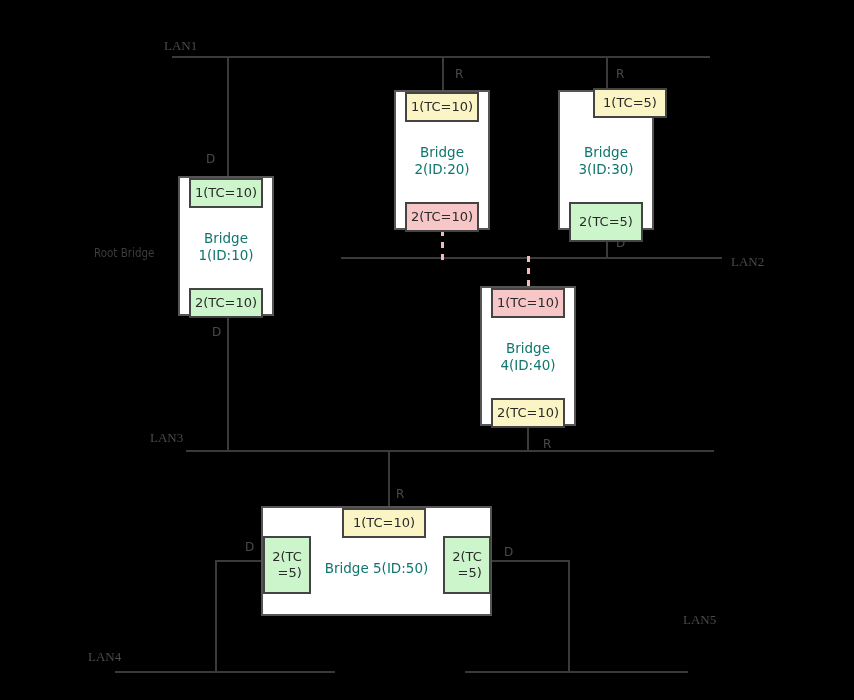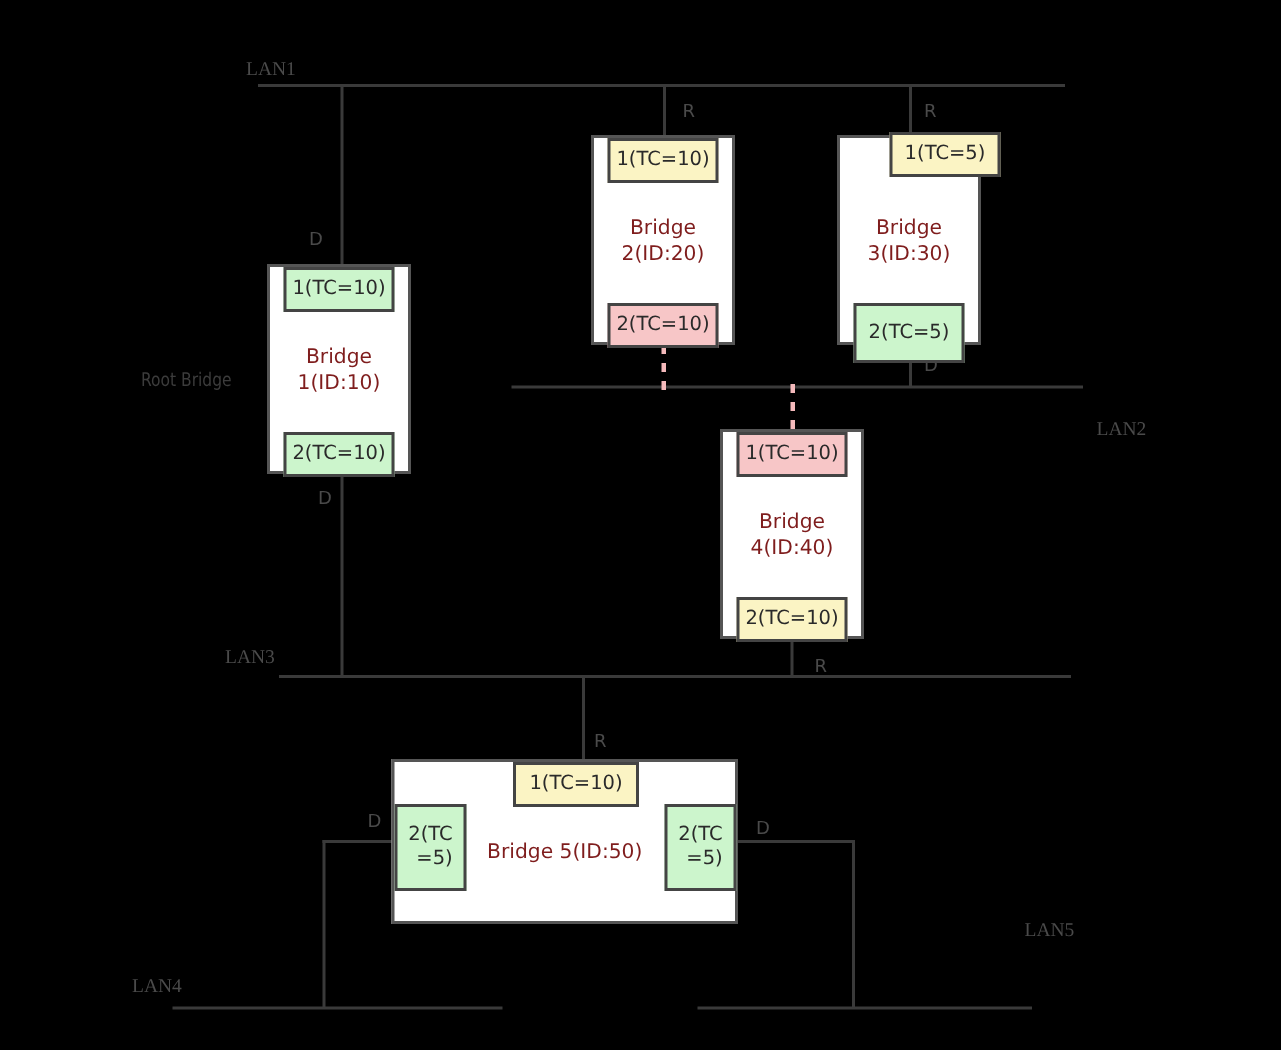--- a/index.html
+++ b/index.html
@@ -68,21 +68,21 @@
     position: absolute;
     background: #ffffff;
     border: 2px solid #555555;
     box-sizing: border-box;
   }
   .bridge-name {
     position: absolute;
     left: 0;
     right: 0;
     text-align: center;
-    color: #7f1d1d;
+    color: #0f766e;
     font-size: 13.5px;
     line-height: 17px;
     white-space: pre-line;
   }
   .port {
     position: absolute;
     border: 2px solid #444444;
     box-sizing: border-box;
     display: flex;
     align-items: center;
@@ -102,21 +102,21 @@
 
 <div id="canvas">
 
   <div class="lan-line" style="left:172px; top:56px; width:538px;"></div>
   <div class="lan-line" style="left:341px; top:257px; width:381px;"></div>
   <div class="lan-line" style="left:186px; top:450px; width:528px;"></div>
   <div class="lan-line" style="left:115px; top:671px; width:220px;"></div>
   <div class="lan-line" style="left:465px; top:671px; width:223px;"></div>
 
   <div class="lan-label" style="left:164px; top:38px;">LAN1</div>
-  <div class="lan-label" style="left:731px; top:254px;margin-top:24px;">LAN2</div>
+  <div class="lan-label" style="left:731px; top:254px;">LAN2</div>
   <div class="lan-label" style="left:150px; top:430px;">LAN3</div>
   <div class="lan-label" style="left:88px; top:649px;">LAN4</div>
   <div class="lan-label" style="left:683px; top:612px;">LAN5</div>
 
   <div class="wire-v" style="left:227px; top:56px; height:122px;"></div>
 
   <div class="wire-v" style="left:442px; top:56px; height:36px;"></div>
 
   <div class="wire-v" style="left:606px; top:56px; height:36px;"></div>
 

